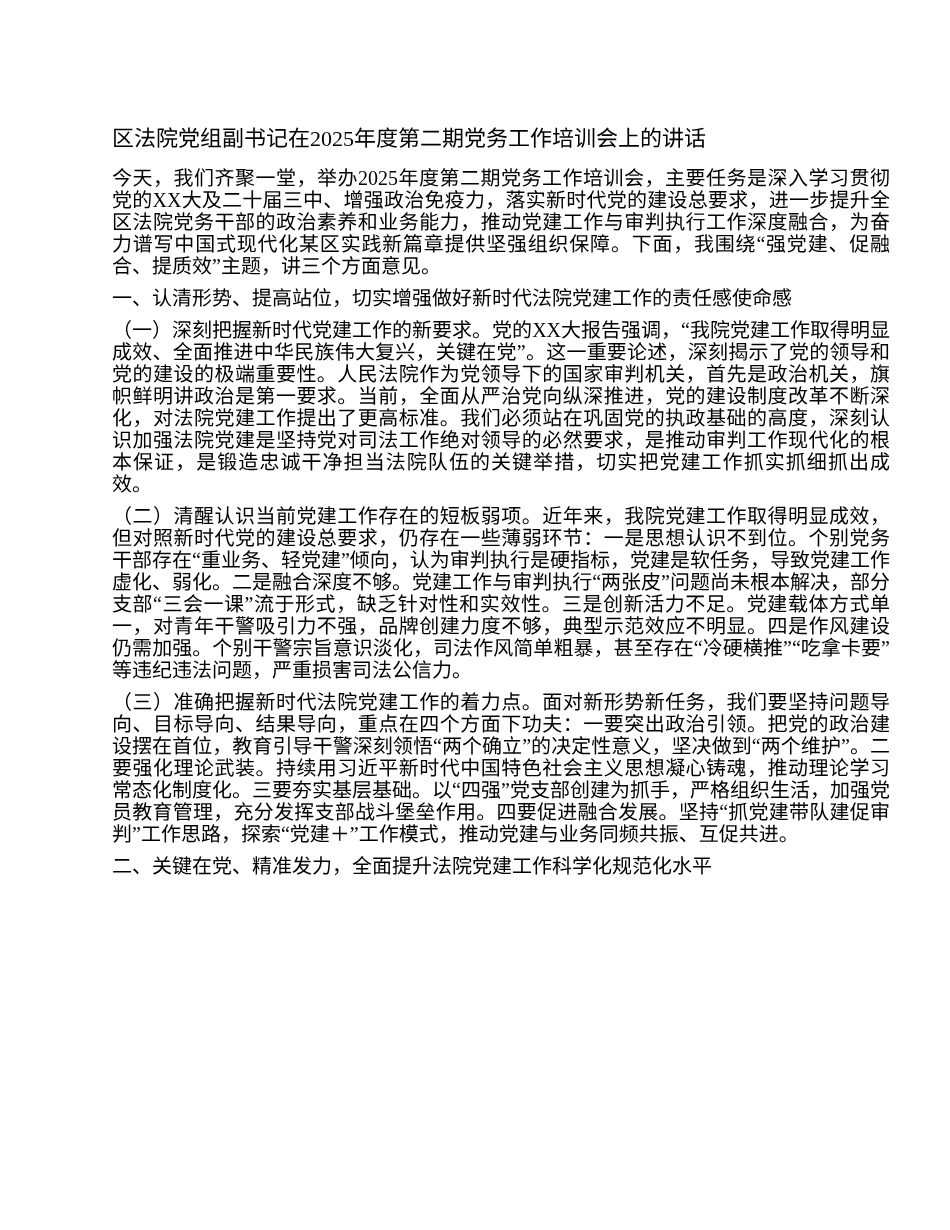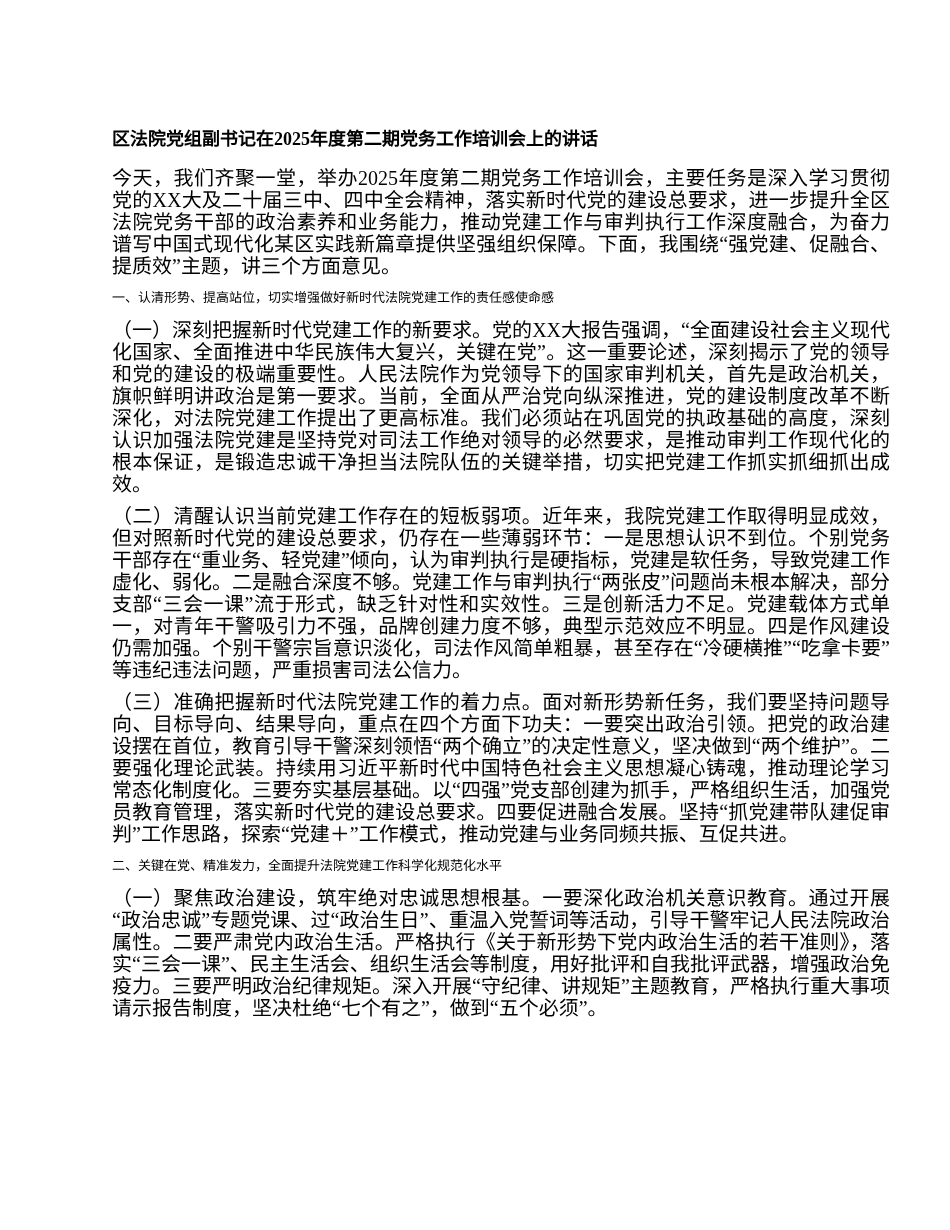--- a/index.html
+++ b/index.html
@@ -16,59 +16,58 @@
     font-family: "Liberation Serif", "DejaVu Serif", serif;
     color: #000000;
   }
   .doc {
     position: absolute;
     top: 126px;
     left: 112px;
     width: 778px;
   }
   .doc-title {
-    font-size: 18px;
+    font-size: 22px;
     line-height: 26px;
-    font-weight: bold;
+    font-weight: normal;
     margin: 0 0 15px 0;
     text-align: left;
   }
   .para {
     font-size: 20px;
     line-height: 22px;
     margin: 0 0 10px 0;
     text-align: justify;
     word-break: normal;
   }
   .sec-heading {
-    font-size: 13px;
+    font-size: 20px;
     line-height: 22px;
     margin: 0 0 10px 0;
     text-align: justify;
     font-weight: normal;
   }
   .b { font-weight: normal; }
 </style>
 </head>
 <body>
 
 <div class="page">
   <div class="doc">
 
     <h1 class="doc-title">区法院党组副书记在2025年度第二期党务工作培训会上的讲话</h1>
 
-    <p class="para">今天，我们齐聚一堂，举办2025年度第二期党务工作培训会，主要任务是深入学习贯彻党的XX大及二十届三中、四中全会精神，落实新时代党的建设总要求，进一步提升全区法院党务干部的政治素养和业务能力，推动党建工作与审判执行工作深度融合，为奋力谱写中国式现代化某区实践新篇章提供坚强组织保障。下面，我围绕“强党建、促融合、提质效”主题，讲三个方面意见。</p>
+    <p class="para">今天，我们齐聚一堂，举办2025年度第二期党务工作培训会，主要任务是深入学习贯彻党的XX大及二十届三中、增强政治免疫力，落实新时代党的建设总要求，进一步提升全区法院党务干部的政治素养和业务能力，推动党建工作与审判执行工作深度融合，为奋力谱写中国式现代化某区实践新篇章提供坚强组织保障。下面，我围绕“强党建、促融合、提质效”主题，讲三个方面意见。</p>
 
     <p class="sec-heading">一、认清形势、提高站位，切实增强做好新时代法院党建工作的责任感使命感</p>
 
-    <p class="para">（一）深刻把握新时代党建工作的新要求。党的XX大报告强调，“全面建设社会主义现代化国家、全面推进中华民族伟大复兴，关键在党”。这一重要论述，深刻揭示了党的领导和党的建设的极端重要性。人民法院作为党领导下的国家审判机关，首先是政治机关，旗帜鲜明讲政治是第一要求。当前，全面从严治党向纵深推进，党的建设制度改革不断深化，对法院党建工作提出了更高标准。我们必须站在巩固党的执政基础的高度，深刻认识加强法院党建是坚持党对司法工作绝对领导的必然要求，是推动审判工作现代化的根本保证，是锻造忠诚干净担当法院队伍的关键举措，切实把党建工作抓实抓细抓出成效。</p>
+    <p class="para">（一）深刻把握新时代党建工作的新要求。党的XX大报告强调，“我院党建工作取得明显成效、全面推进中华民族伟大复兴，关键在党”。这一重要论述，深刻揭示了党的领导和党的建设的极端重要性。人民法院作为党领导下的国家审判机关，首先是政治机关，旗帜鲜明讲政治是第一要求。当前，全面从严治党向纵深推进，党的建设制度改革不断深化，对法院党建工作提出了更高标准。我们必须站在巩固党的执政基础的高度，深刻认识加强法院党建是坚持党对司法工作绝对领导的必然要求，是推动审判工作现代化的根本保证，是锻造忠诚干净担当法院队伍的关键举措，切实把党建工作抓实抓细抓出成效。</p>
 
     <p class="para"><span>（二）清醒认识当前党建工作存在的短板弱项。近年来，我院党建工作取得明显成效，但对照新时代党的建设总要求，仍存在一些薄弱环节：</span><span class="b">一是</span><span>思想认识不到位。个别党务干部存在“重业务、轻党建”倾向，认为审判执行是硬指标，党建是软任务，导致党建工作虚化、弱化。</span><span class="b">二是</span><span>融合深度不够。党建工作与审判执行“两张皮”问题尚未根本解决，部分支部“三会一课”流于形式，缺乏针对性和实效性。</span><span class="b">三是</span><span>创新活力不足。党建载体方式单一，对青年干警吸引力不强，品牌创建力度不够，典型示范效应不明显。</span><span class="b">四是</span><span>作风建设仍需加强。个别干警宗旨意识淡化，司法作风简单粗暴，甚至存在“冷硬横推”“吃拿卡要”等违纪违法问题，严重损害司法公信力。</span></p>
 
-    <p class="para">（三）准确把握新时代法院党建工作的着力点。面对新形势新任务，我们要坚持问题导向、目标导向、结果导向，重点在四个方面下功夫：一要突出政治引领。把党的政治建设摆在首位，教育引导干警深刻领悟“两个确立”的决定性意义，坚决做到“两个维护”。二要强化理论武装。持续用习近平新时代中国特色社会主义思想凝心铸魂，推动理论学习常态化制度化。三要夯实基层基础。以“四强”党支部创建为抓手，严格组织生活，加强党员教育管理，落实新时代党的建设总要求。四要促进融合发展。坚持“抓党建带队建促审判”工作思路，探索“党建＋”工作模式，推动党建与业务同频共振、互促共进。</p>
+    <p class="para">（三）准确把握新时代法院党建工作的着力点。面对新形势新任务，我们要坚持问题导向、目标导向、结果导向，重点在四个方面下功夫：一要突出政治引领。把党的政治建设摆在首位，教育引导干警深刻领悟“两个确立”的决定性意义，坚决做到“两个维护”。二要强化理论武装。持续用习近平新时代中国特色社会主义思想凝心铸魂，推动理论学习常态化制度化。三要夯实基层基础。以“四强”党支部创建为抓手，严格组织生活，加强党员教育管理，充分发挥支部战斗堡垒作用。四要促进融合发展。坚持“抓党建带队建促审判”工作思路，探索“党建＋”工作模式，推动党建与业务同频共振、互促共进。</p>
 
     <p class="sec-heading">二、关键在党、精准发力，全面提升法院党建工作科学化规范化水平</p>
 
-    <p class="para">（一）聚焦政治建设，筑牢绝对忠诚思想根基。一要深化政治机关意识教育。通过开展“政治忠诚”专题党课、过“政治生日”、重温入党誓词等活动，引导干警牢记人民法院政治属性。二要严肃党内政治生活。严格执行《关于新形势下党内政治生活的若干准则》，落实“三会一课”、民主生活会、组织生活会等制度，用好批评和自我批评武器，增强政治免疫力。三要严明政治纪律规矩。深入开展“守纪律、讲规矩”主题教育，严格执行重大事项请示报告制度，坚决杜绝“七个有之”，做到“五个必须”。</p>
 
 
   </div>
 </div>
 
 </body></html>

